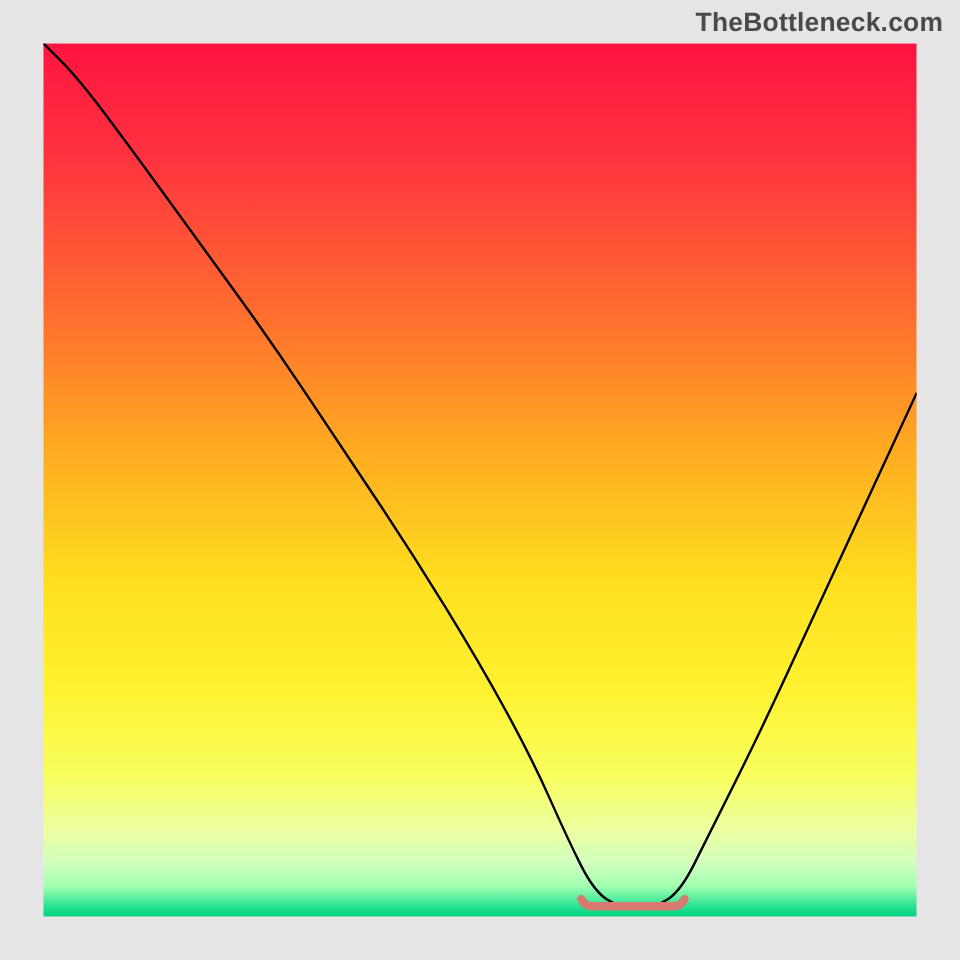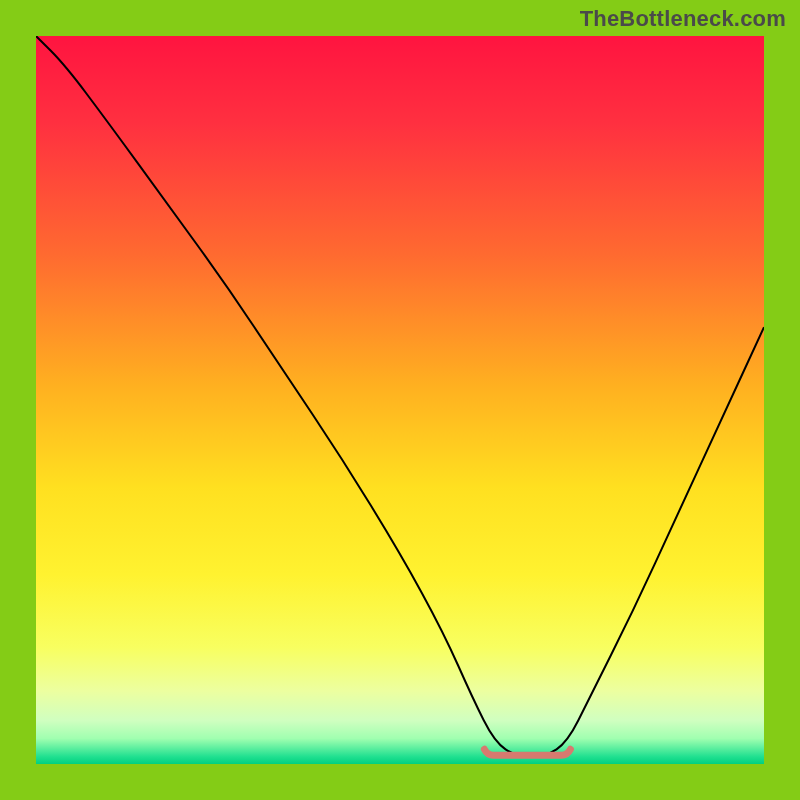--- a/index.html
+++ b/index.html
@@ -8,21 +8,21 @@
     width: 800px;
     height: 800px;
     background: #000;
     font-family: Arial, Helvetica, sans-serif;
     overflow: hidden;
   }
   .frame {
     position: relative;
     width: 800px;
     height: 800px;
-    background: #84cc16;
+    background: #e5e5e5;
   }
   .watermark {
     position: absolute;
     top: 6px;
     right: 14px;
     color: #4a4a4a;
     font-size: 22px;
     font-weight: 600;
     letter-spacing: 0.2px;
     z-index: 5;

